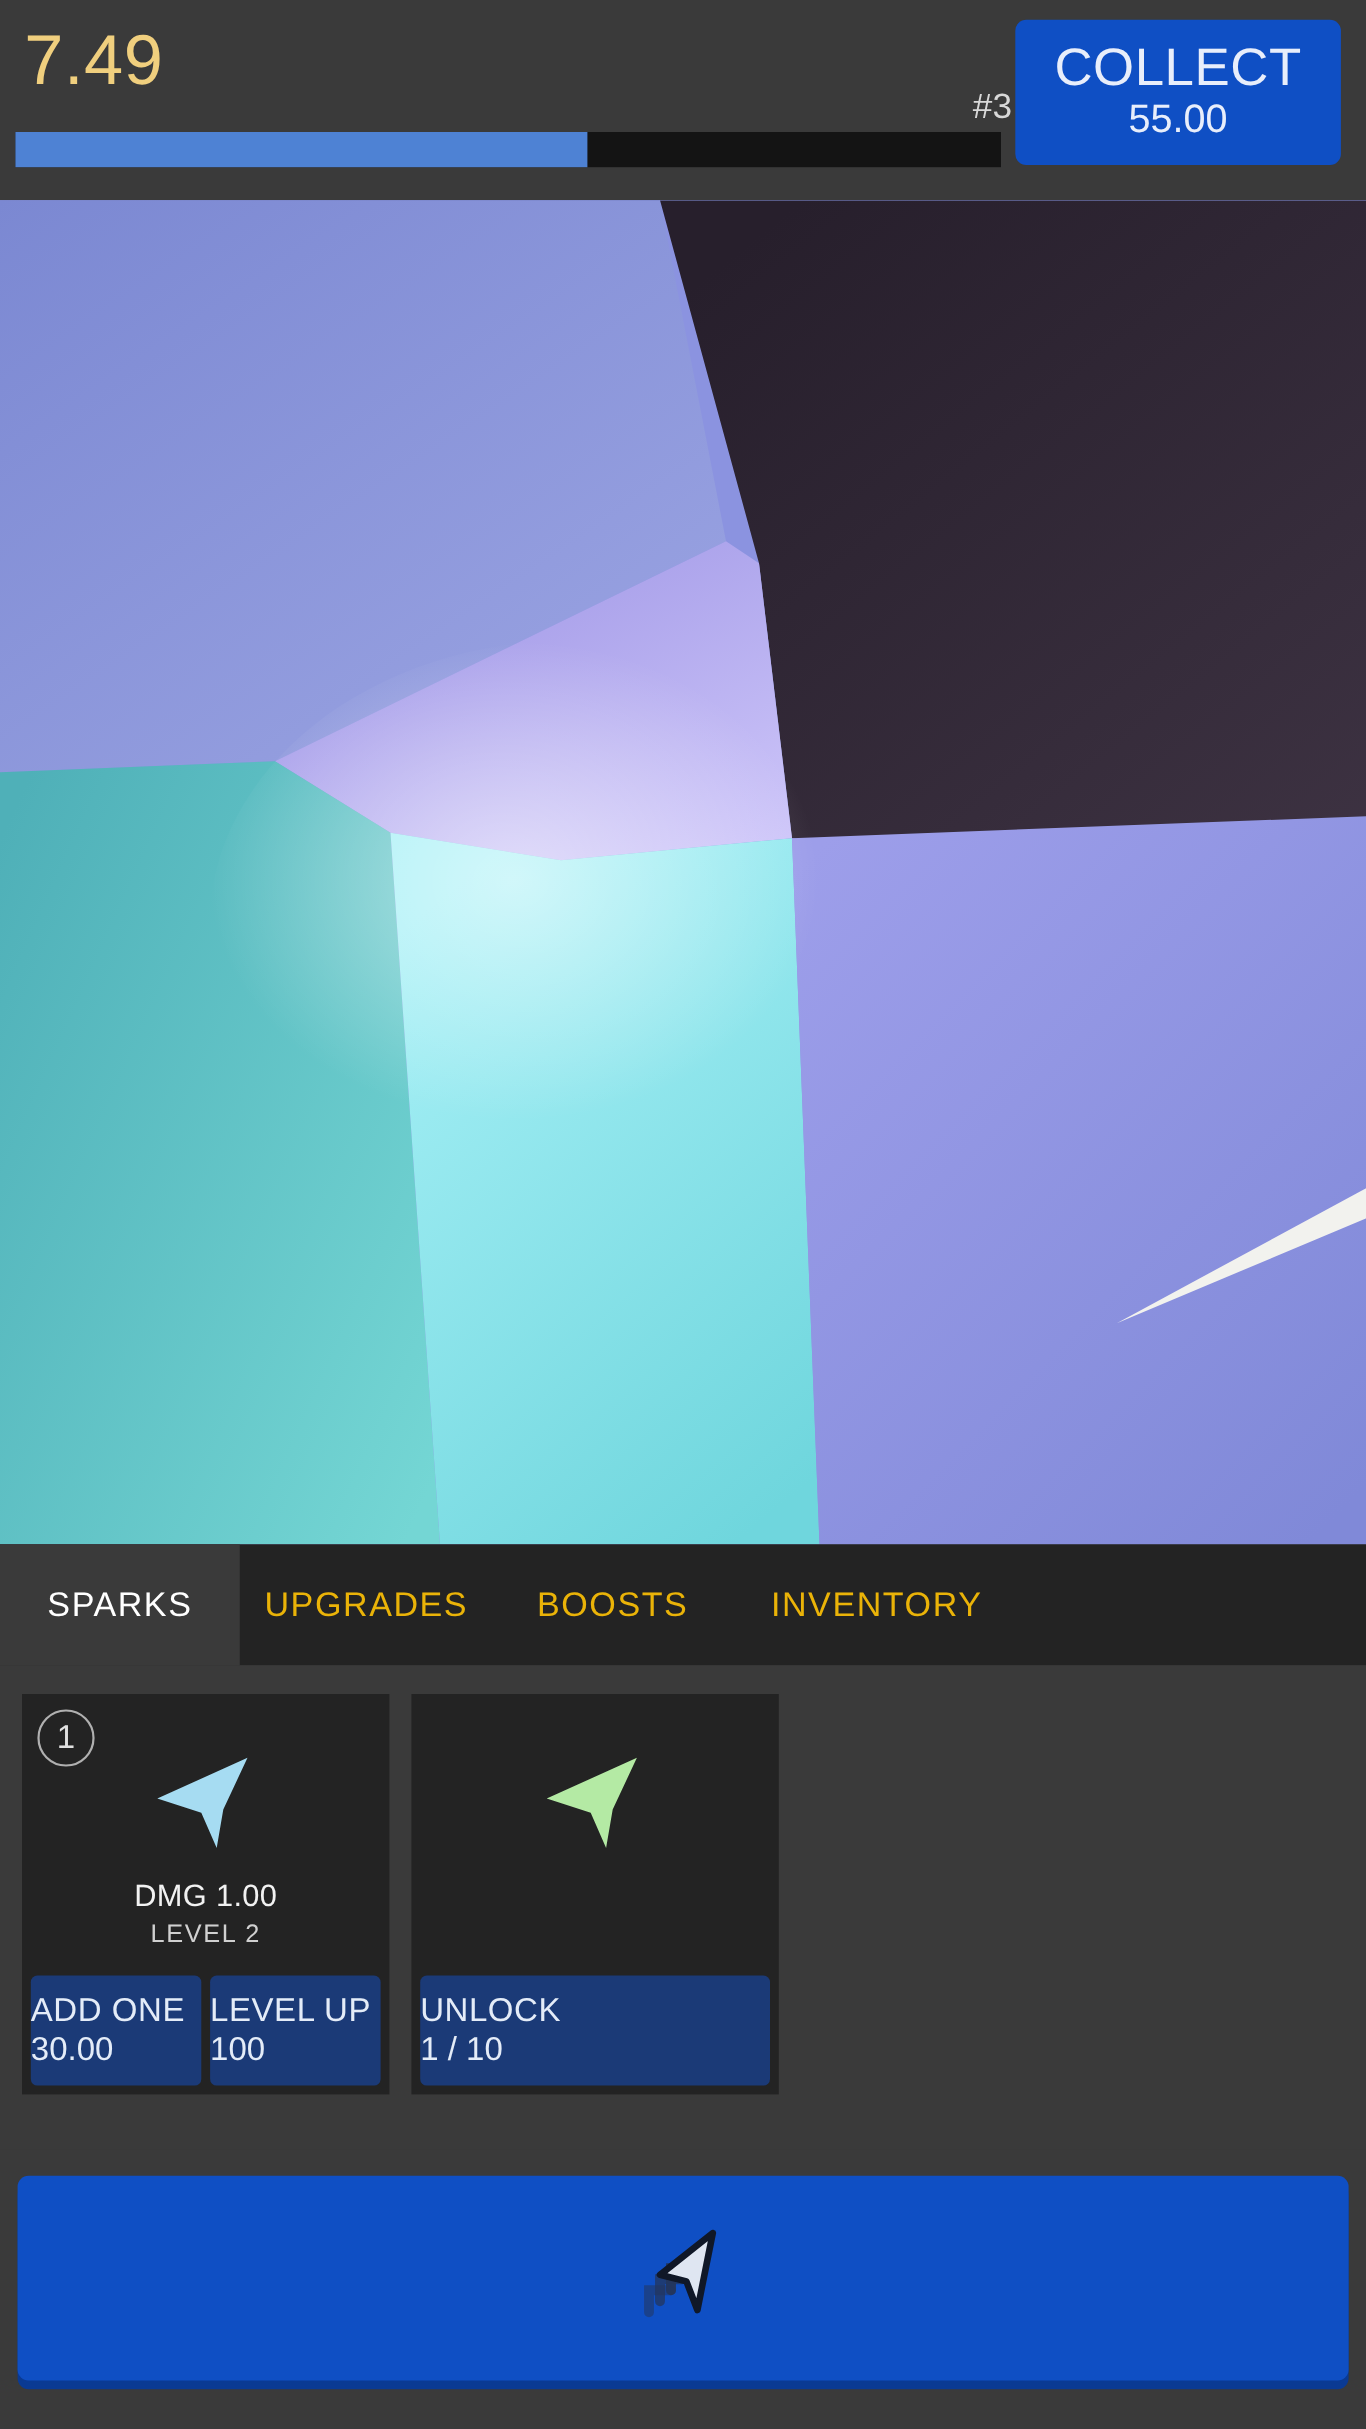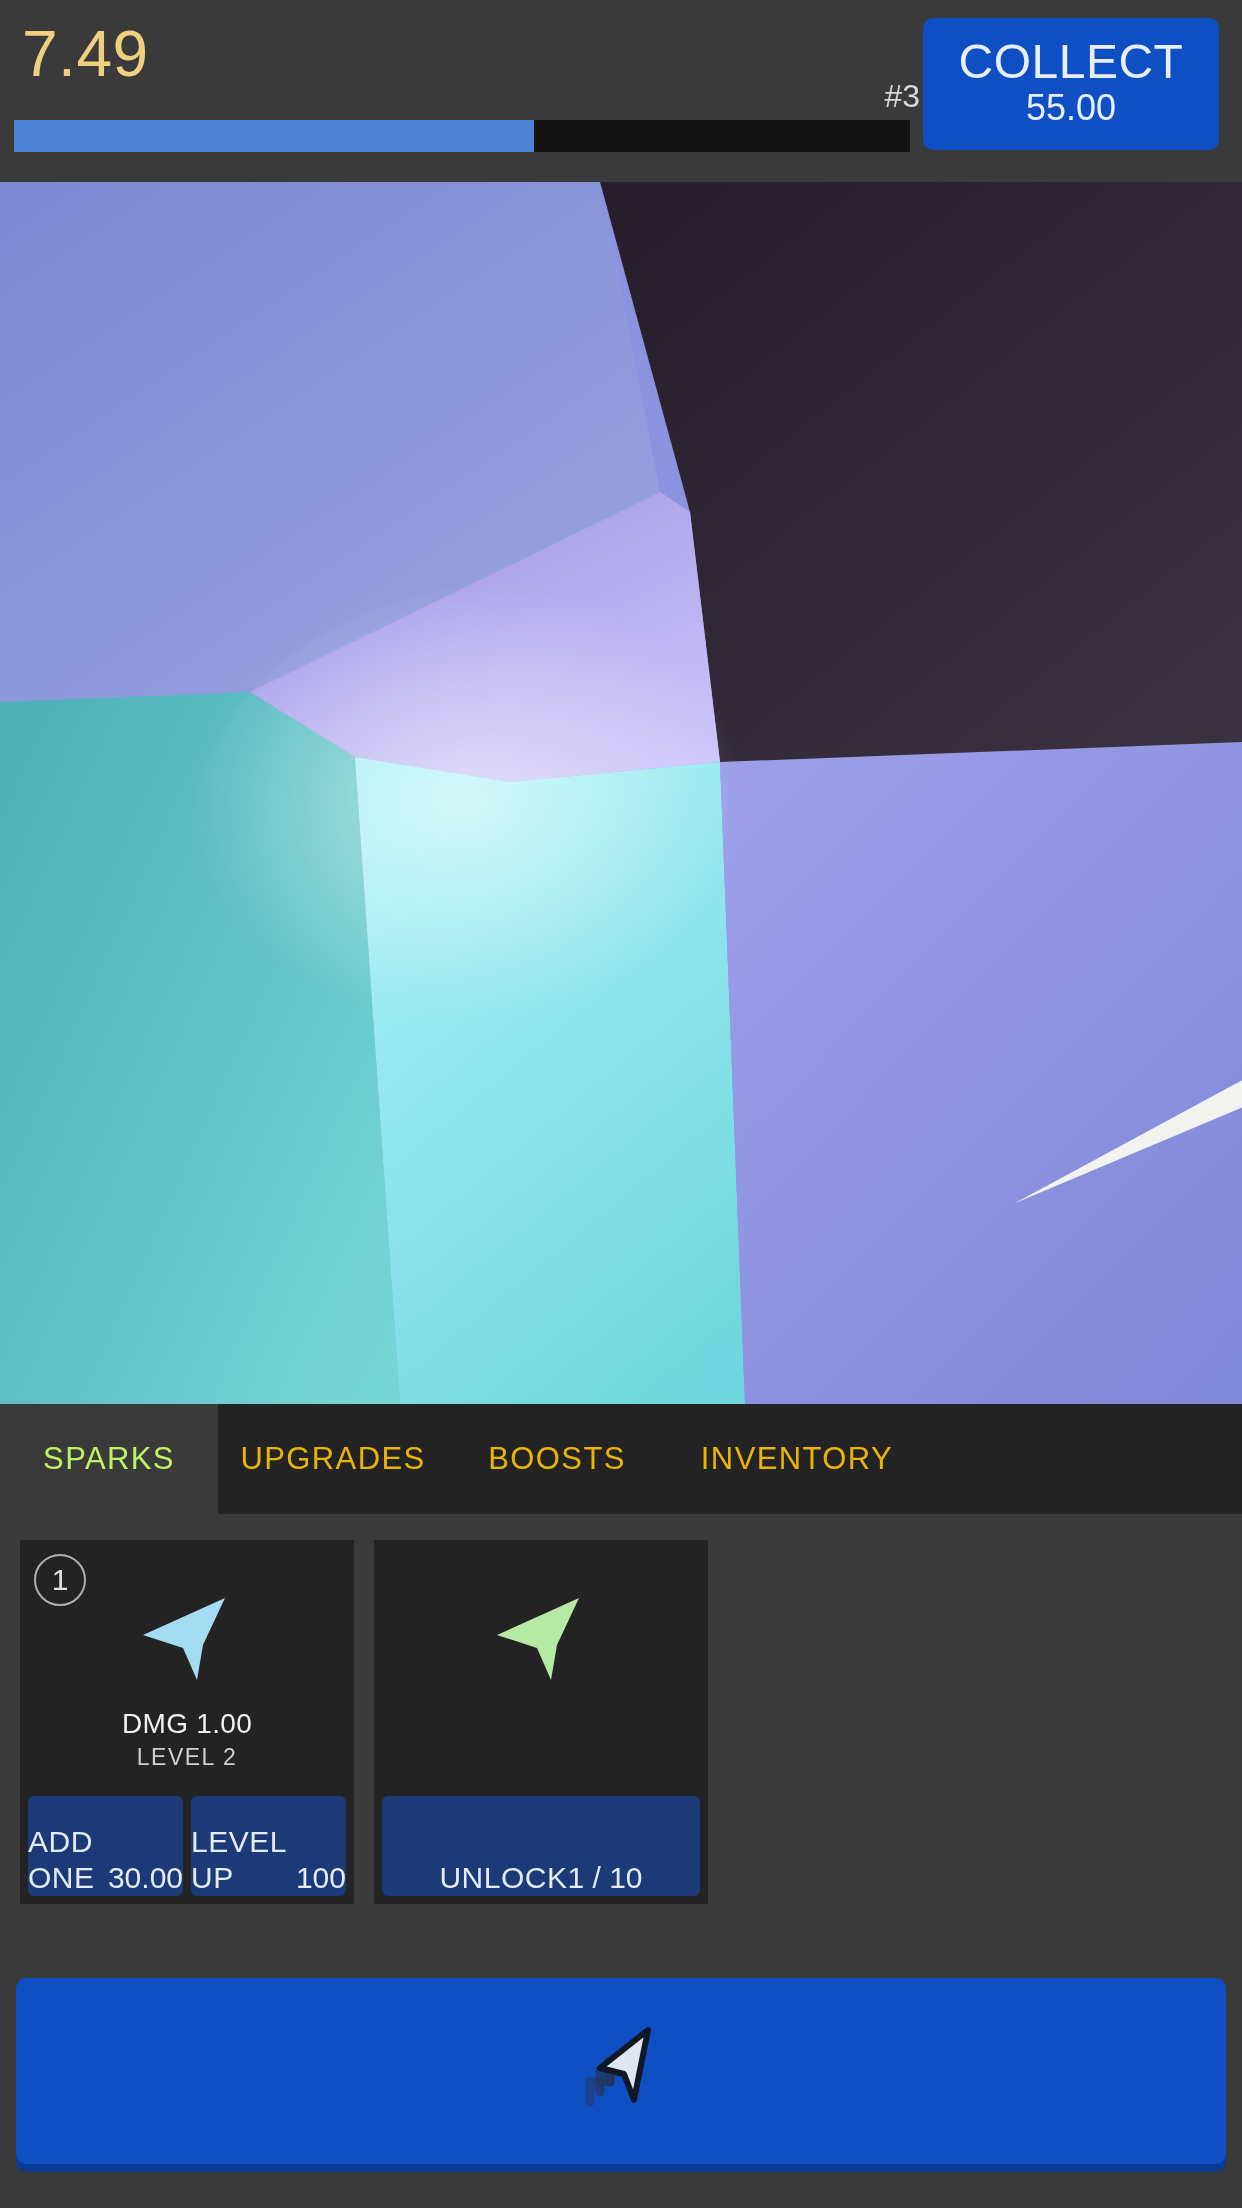--- a/index.html
+++ b/index.html
@@ -55,21 +55,21 @@
   #tabbar {
     position:absolute; left:0; top:1404px; width:1242px; height:110px;
     background:#232323;
   }
   .tab {
     position:absolute; top:0; height:110px;
     display:flex; align-items:center; justify-content:center;
     color:#eab308; font-size:31px; letter-spacing:1.4px;
     cursor:pointer;
   }
-  .tab.active { background:#3a3a3a; color:#bef264;justify-content:center; }
+  .tab.active { background:#3a3a3a; color:#ffffff;justify-content:center; }
 
   
   #panel {
     position:absolute; left:0; top:1514px; width:1242px; height:440px;
     background:#3a3a3a;
   }
   .card {
     position:absolute; top:26px;
     background:#232323;
     display:flex; flex-direction:column; align-items:center;
@@ -82,21 +82,21 @@
     width:52px; height:52px; border:2px solid #b0b0b0; border-radius:50%;
     display:flex; align-items:center; justify-content:center;
     color:#e0e0e0; font-size:30px;
   }
   .card-art { margin-top:42px; height:112px; display:flex; align-items:center; justify-content:center; }
   .card-title { margin-top:14px; font-size:28px; color:#f2f2f2; letter-spacing:0.3px; }
   .card-sub { margin-top:4px; font-size:23px; color:#d0d0d0; letter-spacing:1.5px; }
   .card-actions { position:absolute; left:0; bottom:0; width:334px; display:flex; padding:0 8px 8px 8px; gap:8px; }
   .act {
     flex:1; height:100px; background:#1b3a77; border-radius:6px;
-    display:flex; flex-direction:row; align-items:flex-end; justify-content:center;
+    display:flex; flex-direction:column; align-items:flex-start; justify-content:center;
     color:#e4ecf8; cursor:pointer;
   }
   .act .l { font-size:30px; line-height:36px; letter-spacing:0.5px; }
   .act .v { font-size:30px; line-height:36px; }
   .act.wide { height:100px; }
 
   
   #action-btn {
     position:absolute; left:16px; top:1978px; width:1210px; height:186px;
     background:#0f4fc4; border-radius:10px;

